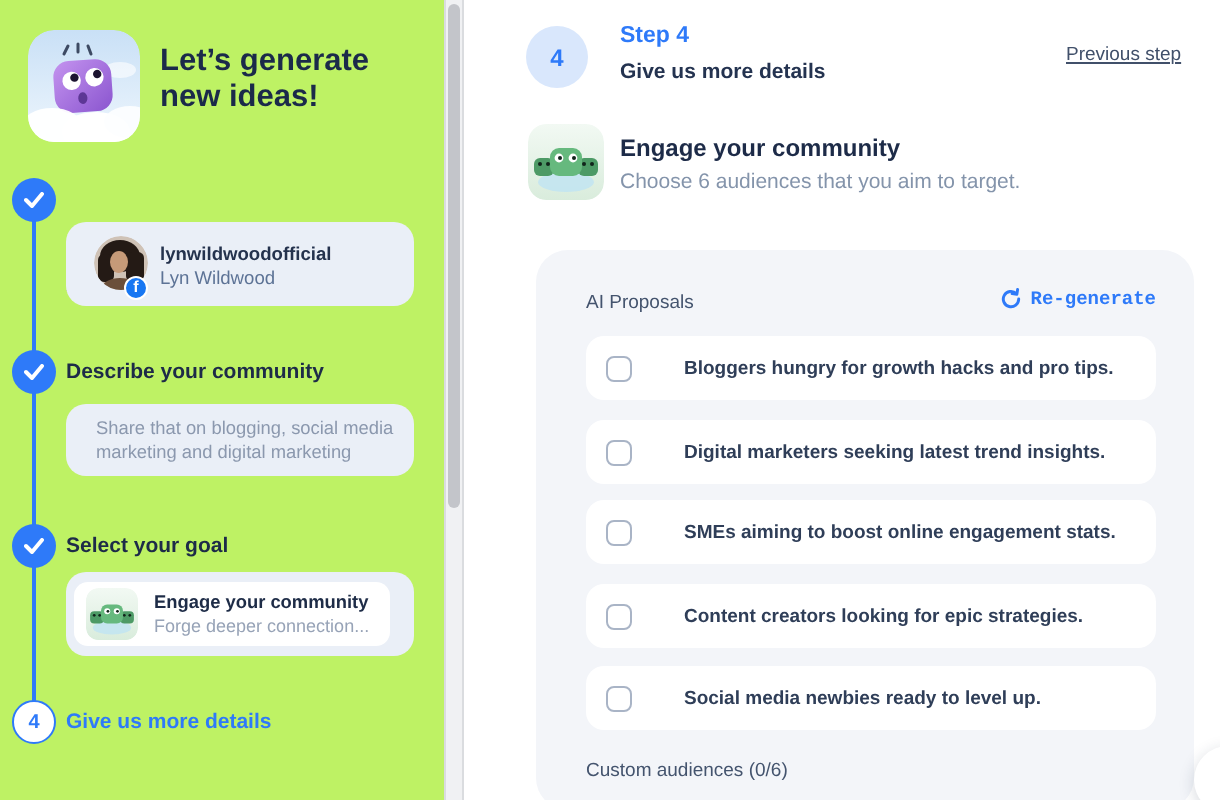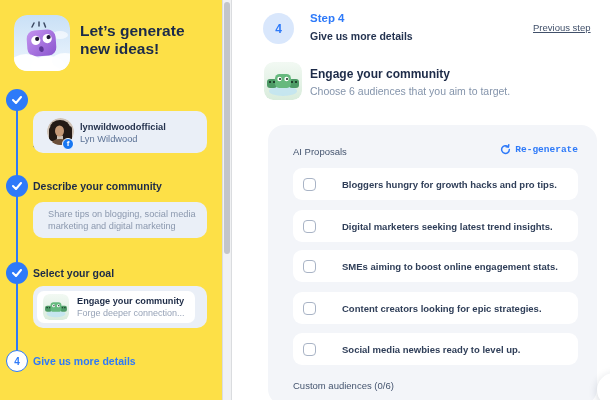--- a/index.html
+++ b/index.html
@@ -7,21 +7,21 @@
   body {
     font-family: "Liberation Sans", sans-serif;
     background: #ffffff;
     position: relative;
     overflow: hidden;
     color: #1d2b48;
   }
   .abs { position: absolute; }
 
   
-  .sidebar { left:0; top:0; width:222px; height:400px; background:#fde047; }
+  .sidebar { left:0; top:0; width:222px; height:400px; background:#bef264; }
   .mascot { left:14px; top:15px; width:56px; height:56px; border-radius:13px; overflow:hidden; }
   .side-title { left:80px; top:22px; width:135px; font-size:15.5px; font-weight:bold; color:#1b2a4a; line-height:18px; }
 
   .step-line { left:16px; top:100px; width:2px; height:261px; background:#2e7af9; z-index:0; }
   .step-circle {
     width:22px; height:22px; border-radius:50%; background:#2e7af9; z-index:2;
     display:flex; align-items:center; justify-content:center;
   }
   .step-circle.current { background:#ffffff; border:1.5px solid #2e7af9; color:#2e7af9; font-size:10px; font-weight:bold; }
   .c1 { left:6px; top:89px; }  .c2 { left:6px; top:175px; }
@@ -150,21 +150,21 @@
     <div class="abs profile-name">Lyn Wildwood</div>
   </div>
 
   <div class="abs step-circle c2">
     <svg width="10" height="8" viewBox="0 0 10 8">
       <polyline points="1,4 4,7 9,1" fill="none" stroke="#ffffff" stroke-width="2" stroke-linecap="round" stroke-linejoin="round"></polyline>
     </svg>
   </div>
   <div class="abs step-label l2">Describe your community</div>
   <div class="abs side-card activity-card">
-    <div class="abs activity-text">Share tips on blogging, social media marketing and digital marketing</div>
+    <div class="abs activity-text">Share that on blogging, social media marketing and digital marketing</div>
   </div>
 
   <div class="abs step-circle c3">
     <svg width="10" height="8" viewBox="0 0 10 8">
       <polyline points="1,4 4,7 9,1" fill="none" stroke="#ffffff" stroke-width="2" stroke-linecap="round" stroke-linejoin="round"></polyline>
     </svg>
   </div>
   <div class="abs step-label l3">Select your goal</div>
   <div class="abs side-card goal-card">
     <div class="goal-inner">

